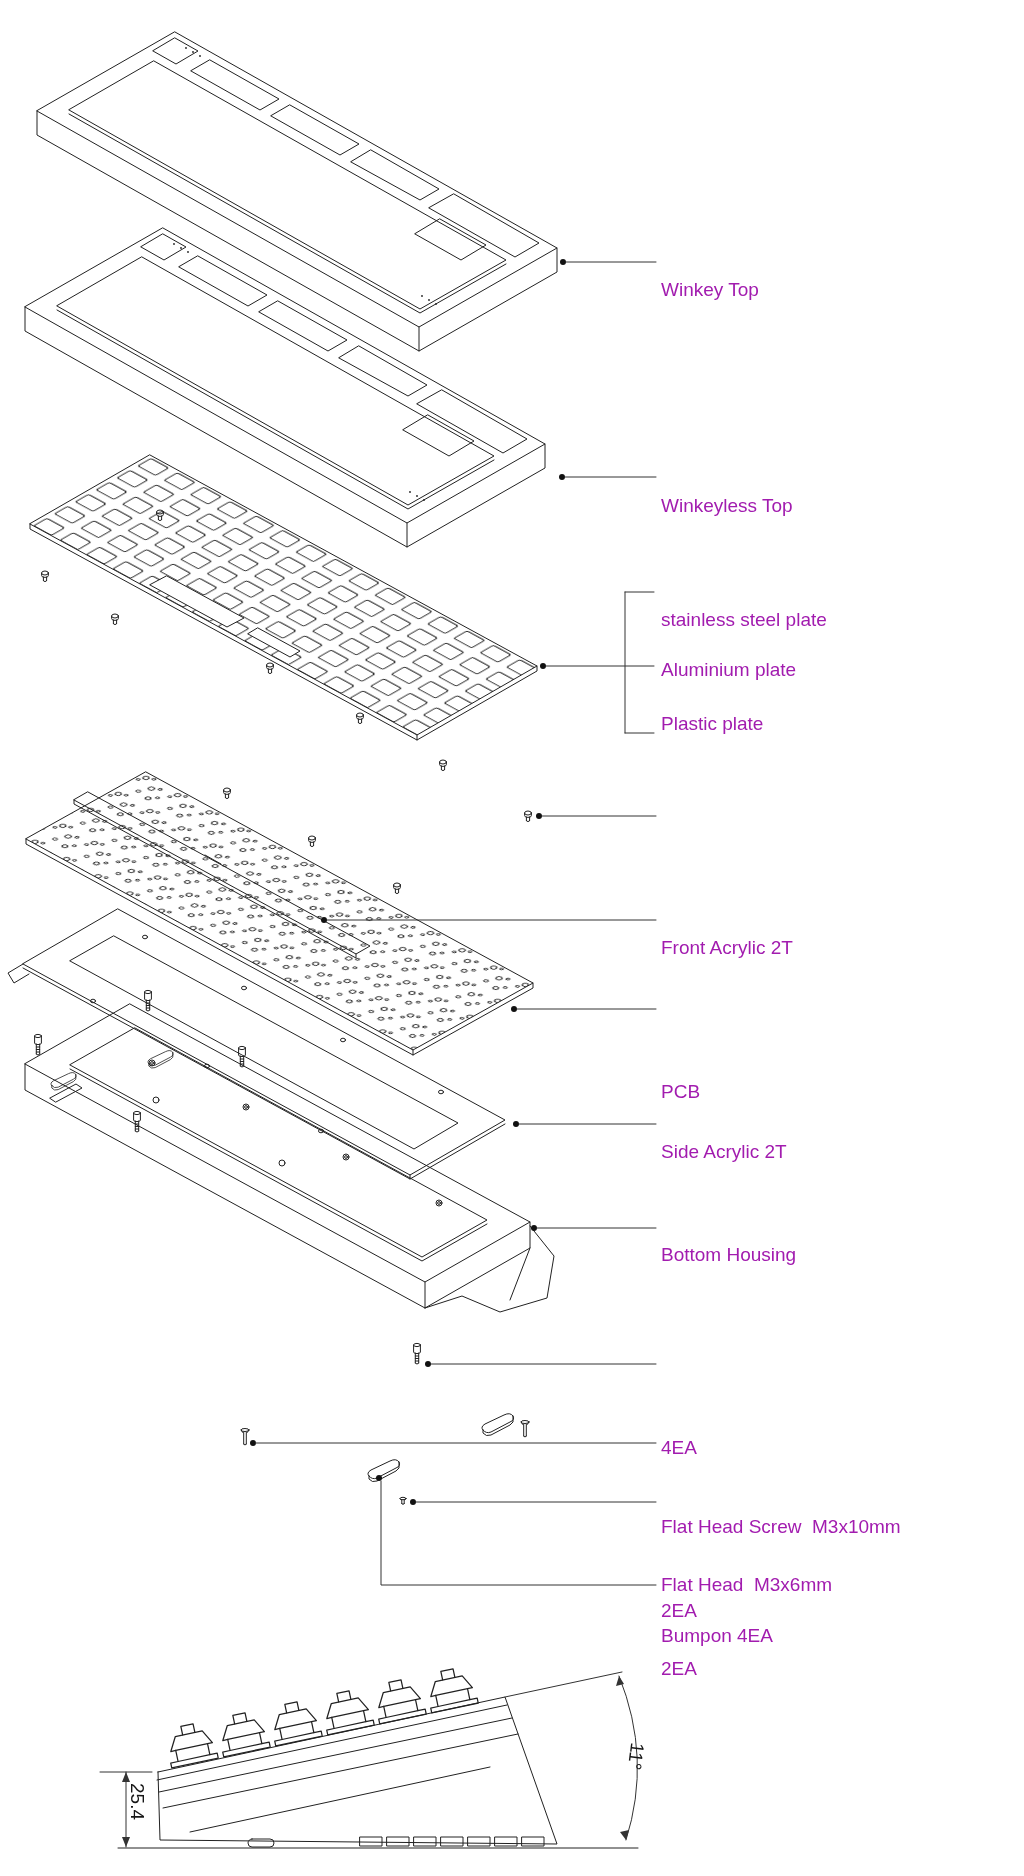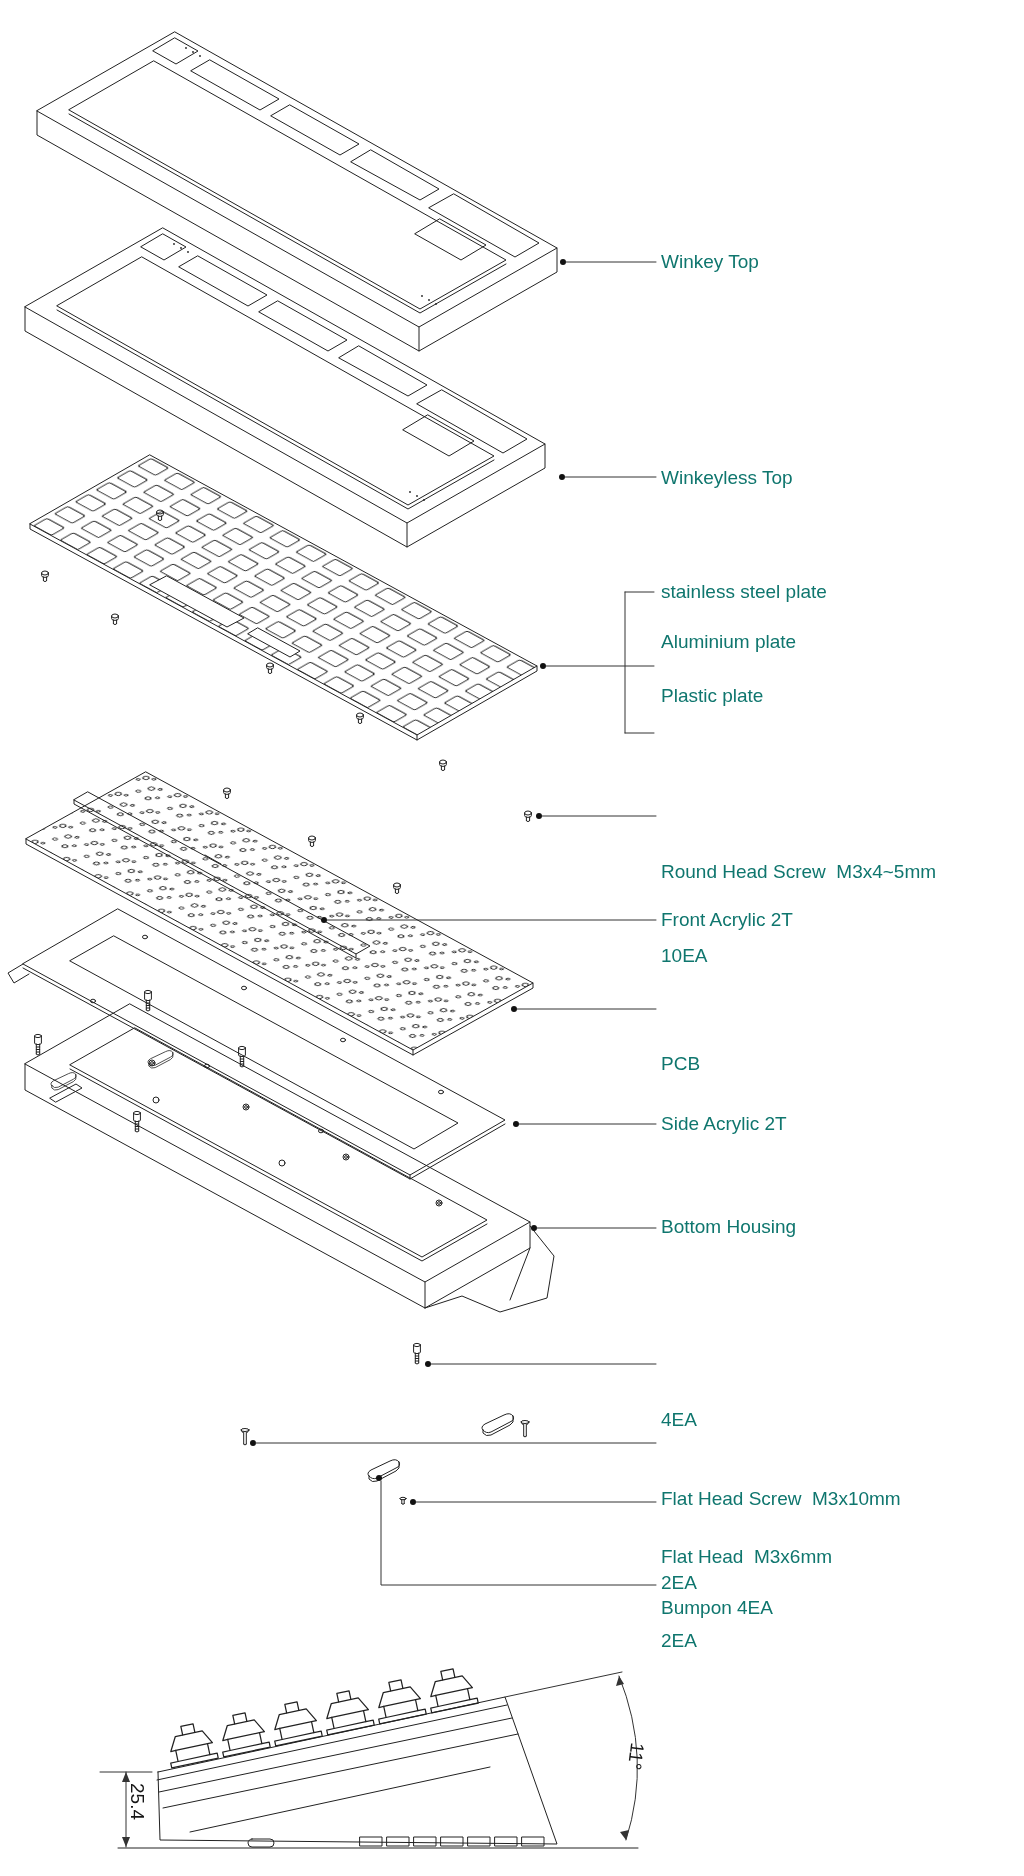--- a/index.html
+++ b/index.html
@@ -1,20 +1,20 @@
 <!DOCTYPE html>
 <html><head>
 <meta charset="utf-8">
 <style>
   html,body{margin:0;padding:0;background:#fff;}
   .canvas{position:relative;width:1024px;height:1876px;background:#fff;overflow:hidden;
           font-family:"Liberation Sans",sans-serif;}
   svg{position:absolute;left:0;top:0;}
   .lbl{position:absolute;left:661px;font:19px/28px "Liberation Sans",sans-serif;
-       color:#0f766e;white-space:pre;}
+       color:#a21caf;white-space:pre;margin-top:28px;}
   .dim{position:absolute;font:19px "Liberation Sans",sans-serif;color:#161616;
        transform-origin:0 0;white-space:pre;}
   .dim-h{transform:rotate(90deg);}
   .dim-a{transform:rotate(97deg);}
 </style>
 </head>
 <body>
 
 <div class="canvas">
 
@@ -277,24 +277,20 @@
     </g>
   </g>
 </svg>
 
   <div class="lbl" style="top:248px">Winkey Top</div>
   <div class="lbl" style="top:464px">Winkeyless Top</div>
   <div class="lbl" style="top:578px">stainless steel plate</div>
   <div class="lbl" style="top:628px">Aluminium plate</div>
   <div class="lbl" style="top:682px">Plastic plate</div>
 
-  <div class="lbl" style="top:802px">
-    <div>Round Head Screw  M3x4~5mm</div>
-    <div>10EA</div>
-  </div>
 
   <div class="lbl" style="top:906px">Front Acrylic 2T</div>
   <div class="lbl" style="top:1050px">PCB</div>
   <div class="lbl" style="top:1110px">Side Acrylic 2T</div>
   <div class="lbl" style="top:1213px">Bottom Housing</div>
 
   <div class="lbl" style="top:1350px">
     <div>4EA</div>
   </div>
 

